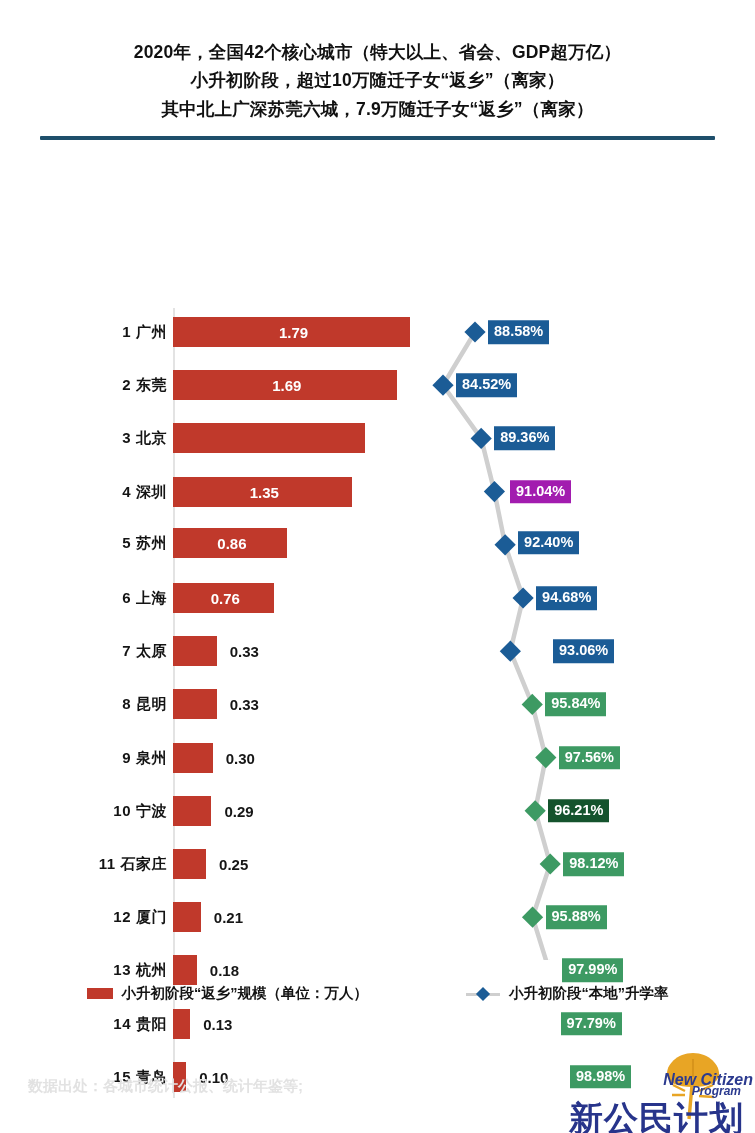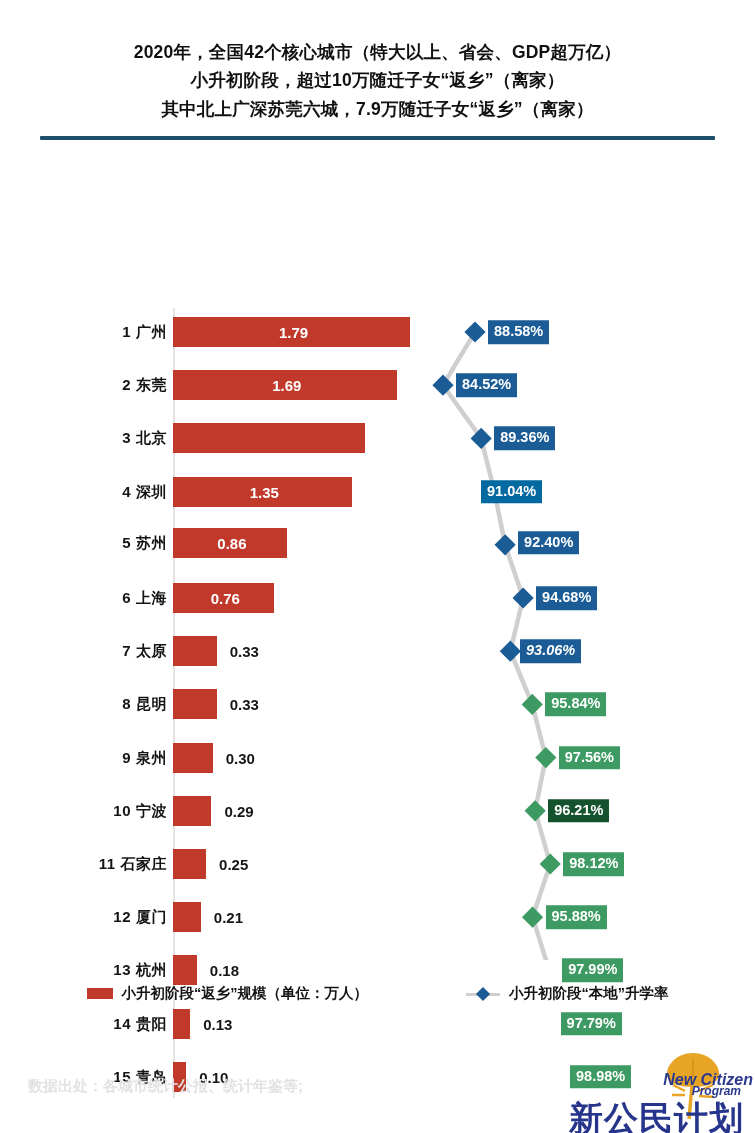--- a/index.html
+++ b/index.html
@@ -136,39 +136,39 @@
       <div class="row" style="top: 271.8px;">
         <div class="cat-label"><span class="cat-rank">3</span><span>北京</span></div>
         <div class="bar" style="width: 191.983px; background: rgb(192, 57, 43);"></div>
         <div class="bar-val inside" style="left: 175px; width: 191.983px; text-align: center; margin-top: 24px;">1.45</div>
         <div class="pt-label blue" style="left: 494.158px; background: rgb(27, 92, 150);">89.36%</div>
       </div>
       <div class="row" style="top: 325px;">
         <div class="cat-label"><span class="cat-rank">4</span><span>深圳</span></div>
         <div class="bar" style="width: 178.743px; background: rgb(192, 57, 43);"></div>
         <div class="bar-val inside" style="left: 175px; width: 178.743px; text-align: center;">1.35</div>
-        <div class="pt-label blue" style="left: 481px; background: #0369a1;">91.04%</div>
+        <div class="pt-label blue" style="left: 510px; background: #a21caf;">91.04%</div>
       </div>
       <div class="row" style="top: 376px;">
         <div class="cat-label"><span class="cat-rank">5</span><span>苏州</span></div>
         <div class="bar" style="width: 113.866px; background: rgb(192, 57, 43);"></div>
         <div class="bar-val inside" style="left: 175px; width: 113.866px; text-align: center;">0.86</div>
         <div class="pt-label blue" style="left: 518.124px; background: rgb(27, 92, 150);">92.40%</div>
       </div>
       <div class="row" style="top: 431.4px;">
         <div class="cat-label"><span class="cat-rank">6</span><span>上海</span></div>
         <div class="bar" style="width: 100.626px; background: rgb(192, 57, 43);"></div>
         <div class="bar-val inside" style="left: 175px; width: 100.626px; text-align: center;">0.76</div>
         <div class="pt-label blue" style="left: 536.1px; background: rgb(27, 92, 150);">94.68%</div>
       </div>
       <div class="row" style="top: 484.6px;">
         <div class="cat-label"><span class="cat-rank">7</span><span>太原</span></div>
         <div class="bar" style="width: 43.6927px; background: rgb(192, 57, 43);"></div>
         <div class="bar-val outside" style="left: 229.693px;">0.33</div>
-        <div class="pt-label blue" style="left: 520px; background: rgb(27, 92, 150); font-style: italic;">93.06%</div>
+        <div class="pt-label blue" style="left: 553px; background: rgb(27, 92, 150);">93.06%</div>
       </div>
       <div class="row" style="top: 537.8px;">
         <div class="cat-label"><span class="cat-rank">8</span><span>昆明</span></div>
         <div class="bar" style="width: 43.6927px; background: rgb(192, 57, 43);"></div>
         <div class="bar-val outside" style="left: 229.693px;">0.33</div>
         <div class="pt-label green" style="left: 545.245px; background: rgb(61, 154, 99);">95.84%</div>
       </div>
       <div class="row" style="top: 591px;">
         <div class="cat-label"><span class="cat-rank">9</span><span>泉州</span></div>
         <div class="bar" style="width: 39.7207px; background: rgb(192, 57, 43);"></div>

